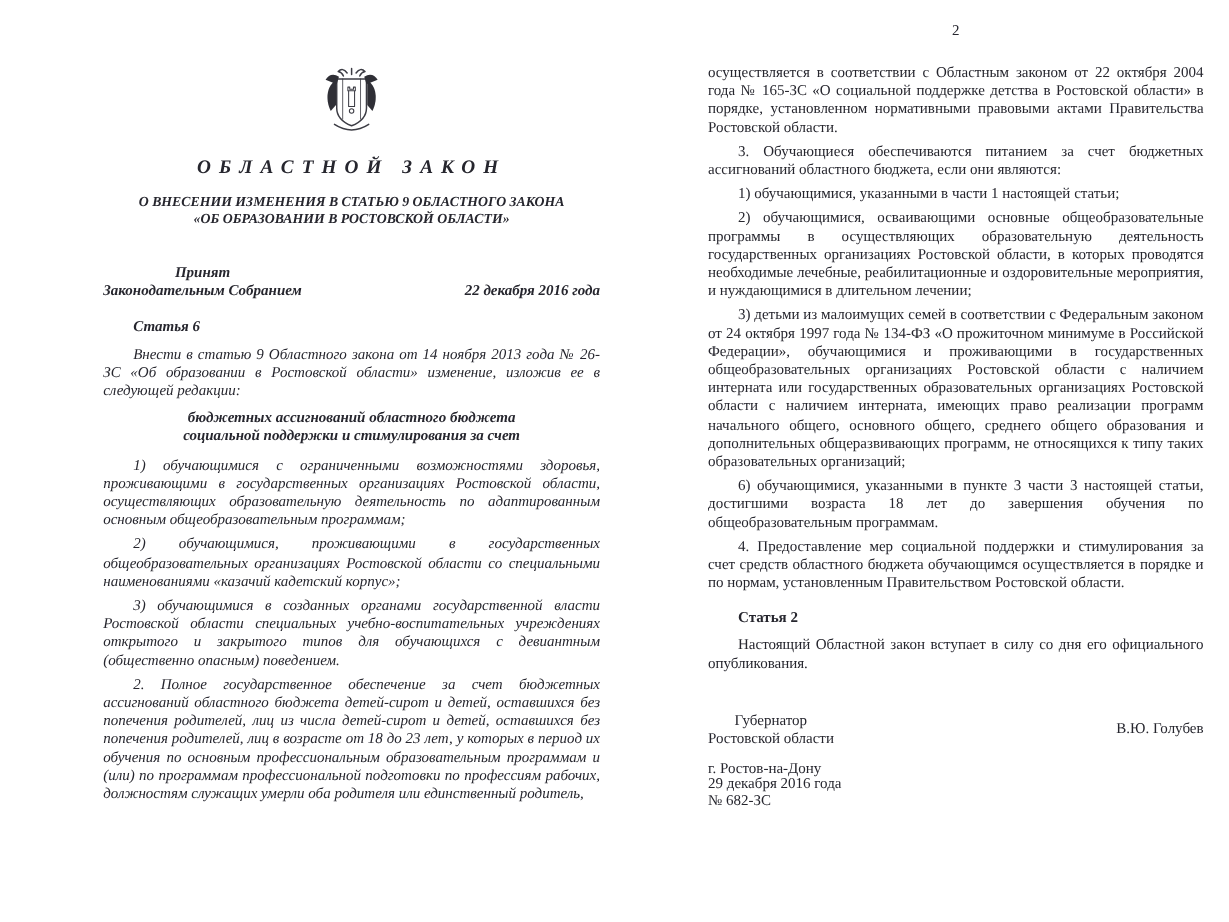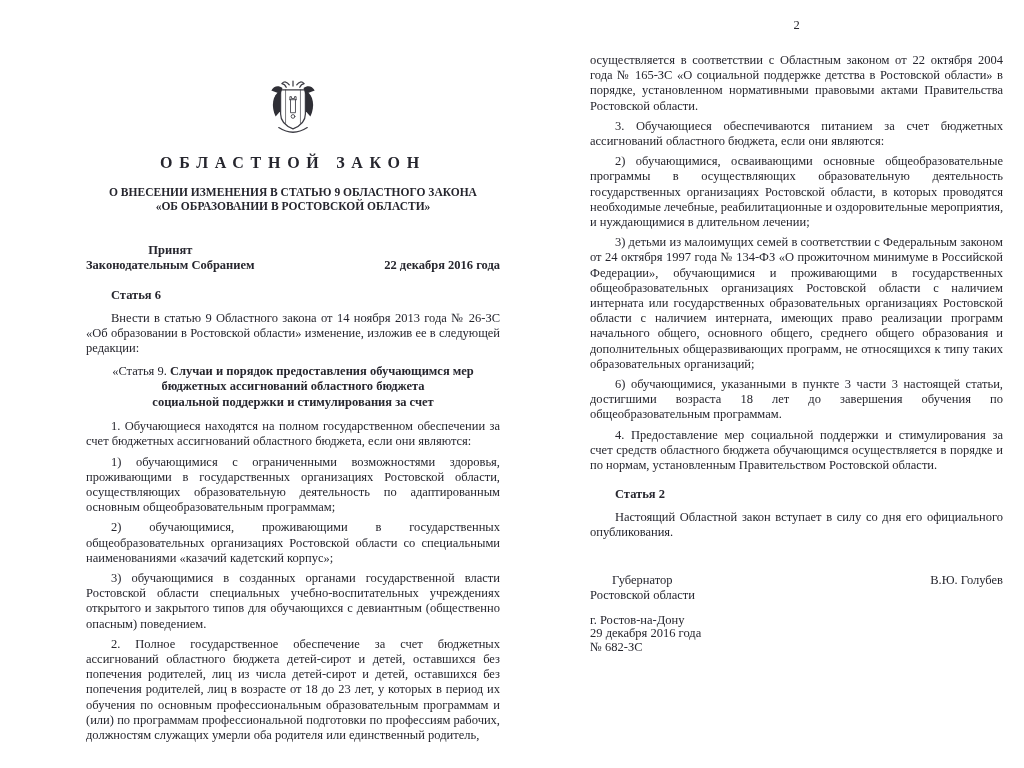--- a/index.html
+++ b/index.html
@@ -4,21 +4,21 @@
 <style>
   html,body { margin:0; padding:0; }
   body {
     width:1024px; height:768px; background:#ffffff;
     font-family:"Liberation Serif", serif;
     color:#26262e;
     overflow:hidden;
   }
   .spread { display:flex; width:1024px; height:768px; background:#fff; }
   .page { box-sizing:border-box; background:#fff; height:768px; }
-  .page-1 { width:512px; padding:78px 12px 0 86px; }
+  .page-1 { width:512px; padding:54px 12px 0 86px;font-style:italic; }
   .page-2 { width:512px; padding:18px 21px 0 78px; }
 
   .coat-wrap { text-align:center; margin:0 0 10px 0; }
 
   .law-title {
     text-align:center; font-weight:bold; font-size:16px;
     letter-spacing:0.42em; margin:0 0 14px 0; white-space:nowrap;
   }
   .law-subtitle {
     text-align:center; font-weight:bold; font-size:11.5px;
@@ -41,21 +41,21 @@
 
   .art9-block {
     text-align:center; font-size:12.5px; line-height:15.5px;
     font-weight:bold; margin:7px 0 9px 0;
   }
   .art9-label { font-weight:normal; }
 
   .page-num { text-align:center; font-size:12.5px; margin:0 0 20px 0; }
 
   .signature {
-    display:flex; justify-content:space-between; align-items:flex-start;
+    display:flex; justify-content:space-between; align-items:center;
     font-size:12.5px; line-height:15px; margin-top:32px;
   }
   .sig-post-line1 { padding-left:22px; }
   .issue-block { margin-top:11px; font-size:12.5px; line-height:13.5px; }
 </style>
 </head>
 <body>
 
 <div class="spread">
 
@@ -93,41 +93,37 @@
         <div>Законодательным Собранием</div>
       </div>
       <div>22 декабря 2016 года</div>
     </div>
 
     <div class="article-heading">Статья 6</div>
 
     <p class="body">Внести в статью 9 Областного закона от 14 ноября 2013 года № 26-ЗС «Об образовании в Ростовской области» изменение, изложив ее в следующей редакции:</p>
 
     <div class="art9-block">
-      <div>
-        <span class="art9-label">«Статья 9.</span>
-        <span>Случаи и порядок предоставления обучающимся мер</span>
-      </div>
       <div>бюджетных ассигнований областного бюджета</div>
       <div>социальной поддержки и стимулирования за счет</div>
     </div>
 
-    <p class="body">1. Обучающиеся находятся на полном государственном обеспечении за счет бюджетных ассигнований областного бюджета, если они являются:</p>
     <p class="body">1) обучающимися с ограниченными возможностями здоровья, проживающими в государственных организациях Ростовской области, осуществляющих образовательную деятельность по адаптированным основным общеобразовательным программам;</p>
     <p class="body">2) обучающимися, проживающими в государственных общеобразовательных организациях Ростовской области со специальными наименованиями «казачий кадетский корпус»;</p>
     <p class="body">3) обучающимися в созданных органами государственной власти Ростовской области специальных учебно-воспитательных учреждениях открытого и закрытого типов для обучающихся с девиантным (общественно опасным) поведением.</p>
     <p class="body">2. Полное государственное обеспечение за счет бюджетных ассигнований областного бюджета детей-сирот и детей, оставшихся без попечения родителей, лиц из числа детей-сирот и детей, оставшихся без попечения родителей, лиц в возрасте от 18 до 23 лет, у которых в период их обучения по основным профессиональным образовательным программам и (или) по программам профессиональной подготовки по профессиям рабочих, должностям служащих умерли оба родителя или единственный родитель,</p>
   </div>
 
   <div class="page page-2">
 
     <div class="page-num">2</div>
 
     <p class="body no-indent">осуществляется в соответствии с Областным законом от 22 октября 2004 года № 165-ЗС «О социальной поддержке детства в Ростовской области» в порядке, установленном нормативными правовыми актами Правительства Ростовской области.</p>
     <p class="body">3. Обучающиеся обеспечиваются питанием за счет бюджетных ассигнований областного бюджета, если они являются:</p>
+    <p class="body">1) обучающимися, указанными в части 1 настоящей статьи;</p>
     <p class="body">2) обучающимися, осваивающими основные общеобразовательные программы в осуществляющих образовательную деятельность государственных организациях Ростовской области, в которых проводятся необходимые лечебные, реабилитационные и оздоровительные мероприятия, и нуждающимися в длительном лечении;</p>
     <p class="body">3) детьми из малоимущих семей в соответствии с Федеральным законом от 24 октября 1997 года № 134-ФЗ «О прожиточном минимуме в Российской Федерации», обучающимися и проживающими в государственных общеобразовательных организациях Ростовской области с наличием интерната или государственных образовательных организациях Ростовской области с наличием интерната, имеющих право реализации программ начального общего, основного общего, среднего общего образования и дополнительных общеразвивающих программ, не относящихся к типу таких образовательных организаций;</p>
     <p class="body">6) обучающимися, указанными в пункте 3 части 3 настоящей статьи, достигшими возраста 18 лет до завершения обучения по общеобразовательным программам.</p>
     <p class="body">4. Предоставление мер социальной поддержки и стимулирования за счет средств областного бюджета обучающимся осуществляется в порядке и по нормам, установленным Правительством Ростовской области.</p>
 
     <div class="article-heading">Статья 2</div>
     <p class="body">Настоящий Областной закон вступает в силу со дня его официального опубликования.</p>
 
     <div class="signature">
       <div>

